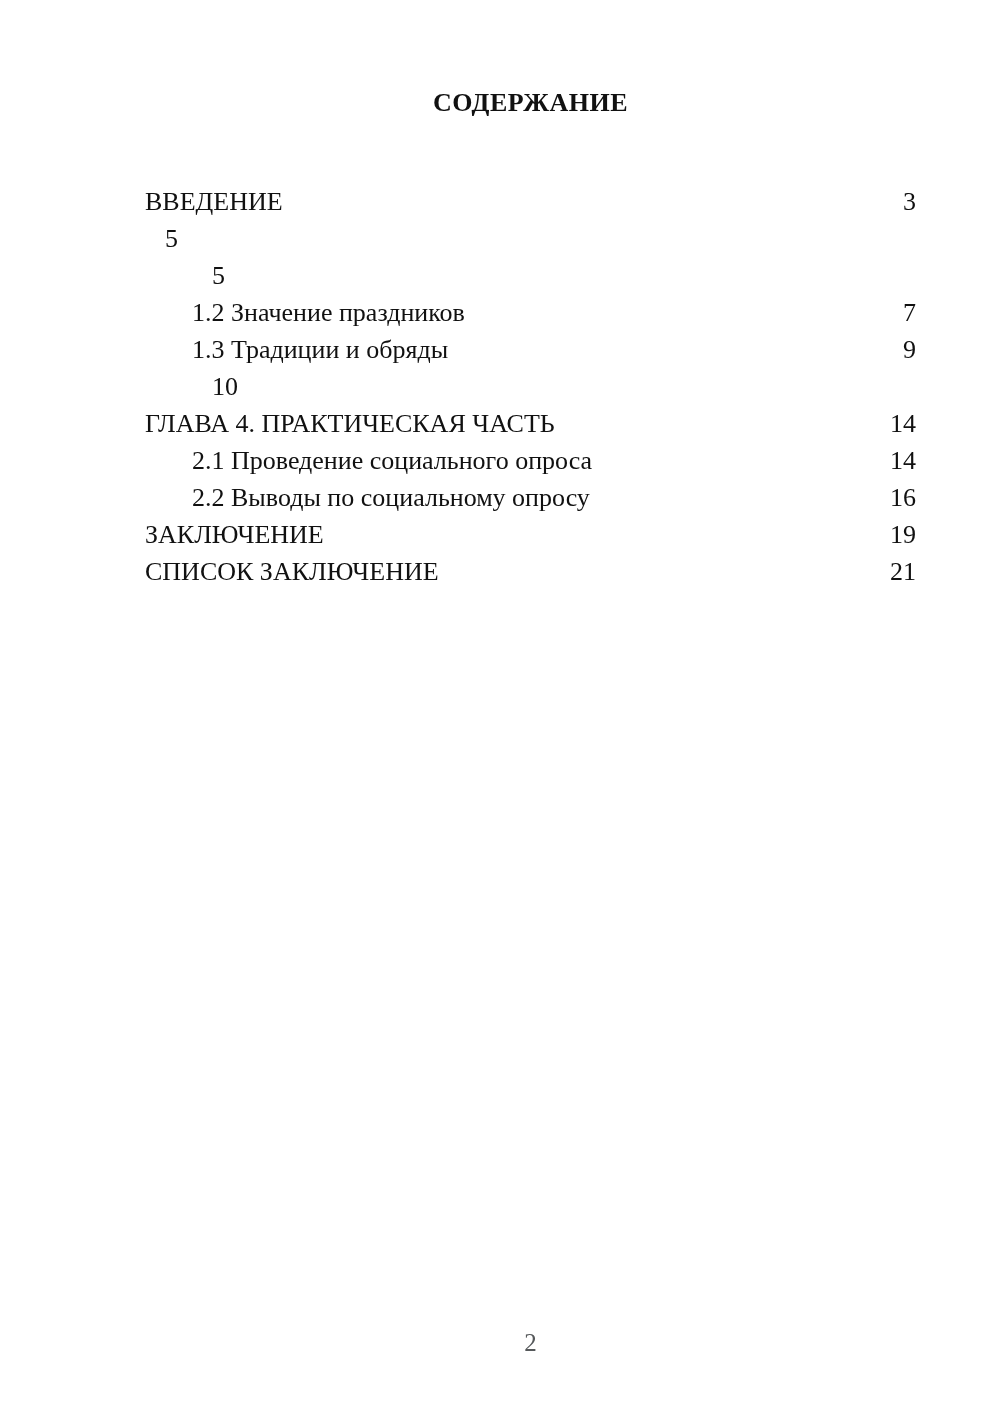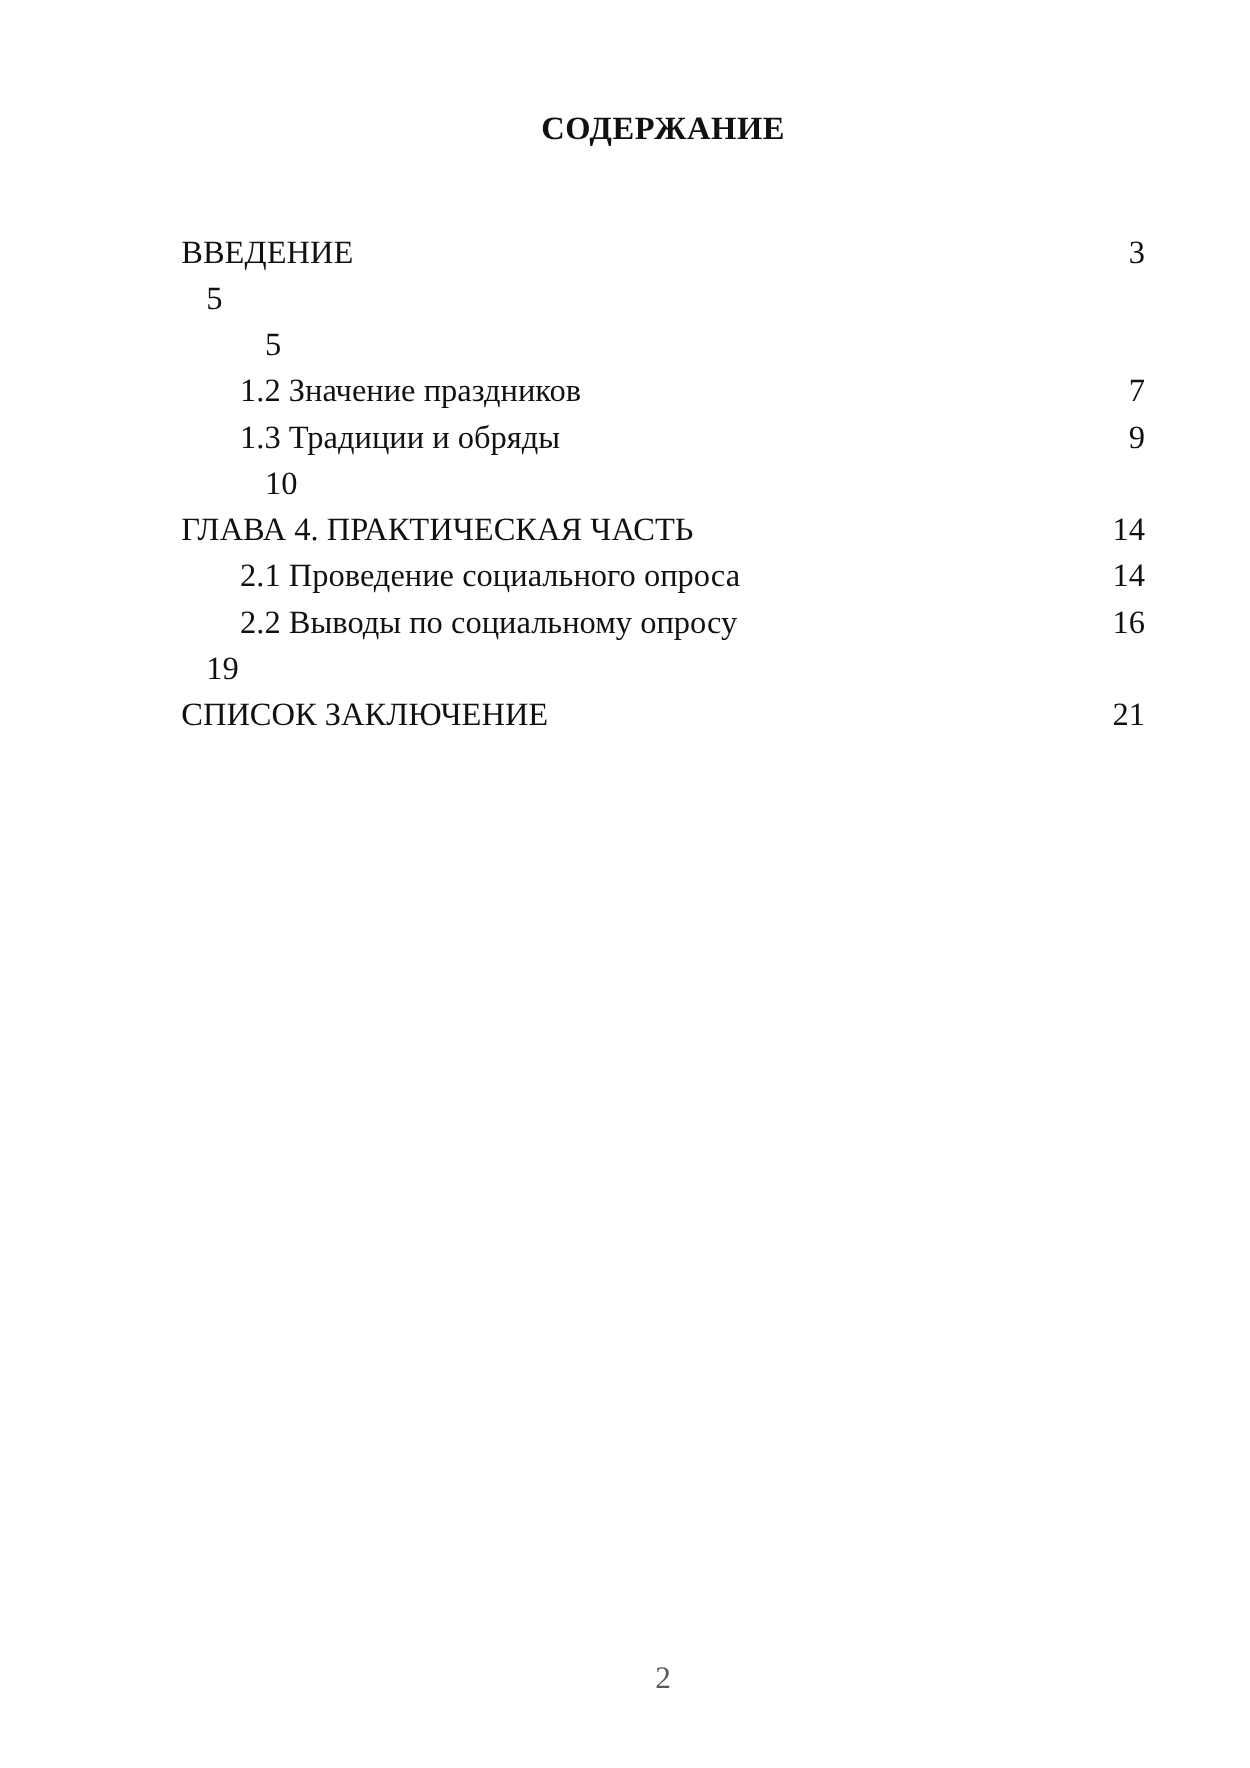--- a/index.html
+++ b/index.html
@@ -97,20 +97,21 @@
   </div>
         <div class="toc-row level-1">
     <span class="toc-label">2.1 Проведение социального опроса</span>
     <span class="toc-page">14</span>
   </div>
         <div class="toc-row level-1">
     <span class="toc-label">2.2 Выводы по социальному опросу</span>
     <span class="toc-page">16</span>
   </div>
         <div class="toc-row level-0">
+    <span class="toc-label">ЗАКЛЮЧЕНИЕ</span>
     <span class="toc-page">19</span>
   </div>
         <div class="toc-row level-0">
     <span class="toc-label">СПИСОК ЗАКЛЮЧЕНИЕ</span>
     <span class="toc-page">21</span>
   </div>
       </nav>
   </div>
   <div class="footer">2</div>
 </div>

